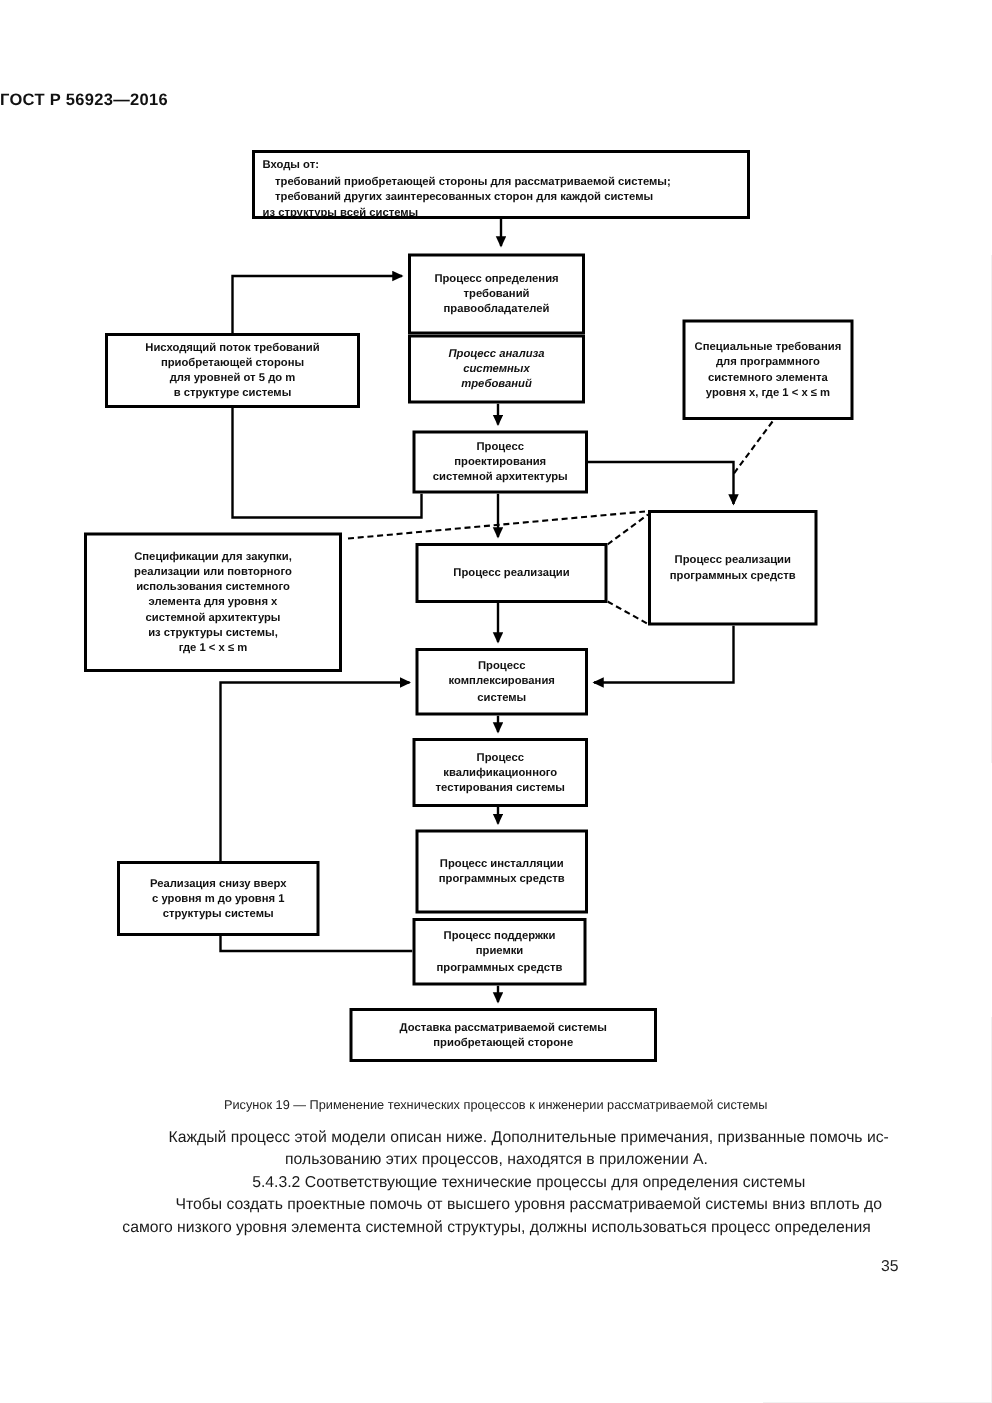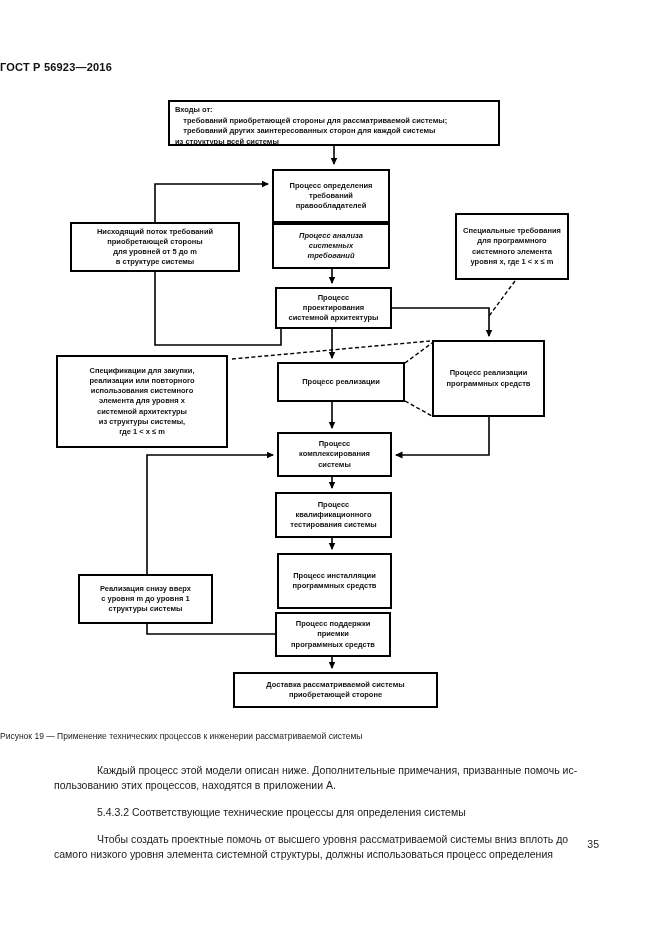--- a/index.html
+++ b/index.html
@@ -18,28 +18,28 @@
     border:2px solid #000;background:#fff;
     display:flex;align-items:center;justify-content:center;
     text-align:center;font-weight:bold;font-size:7.5px;line-height:1.35;
     white-space:pre-line;padding:2px 3px;
   }
   .fbox.left{
     align-items:flex-start;justify-content:flex-start;text-align:left;
     white-space:pre-wrap;line-height:1.4;padding:3px 5px;
   }
   .caption{
-    position:absolute;top:731px;left:0;right:0;
+    position:absolute;top:731px;left:0;right:0;text-align:center;
     font-size:8.5px;color:#222;
   }
   .bodytext{
     position:absolute;left:42px;top:751px;width:578px;
     font-size:10.5px;line-height:15px;color:#1a1a1a;
   }
-  .bodytext p{margin:12px;white-space:pre-line;text-indent:43px;}
+  .bodytext p{margin:0;white-space:pre-line;text-indent:43px;text-align:center;}
   .pageno{
     position:absolute;right:62px;top:838px;font-size:10.5px;color:#222;
   }
 </style>
 </head>
 <body>
 
 <div class="page">
 
   <div class="hdr">ГОСТ Р 56923—2016</div>

